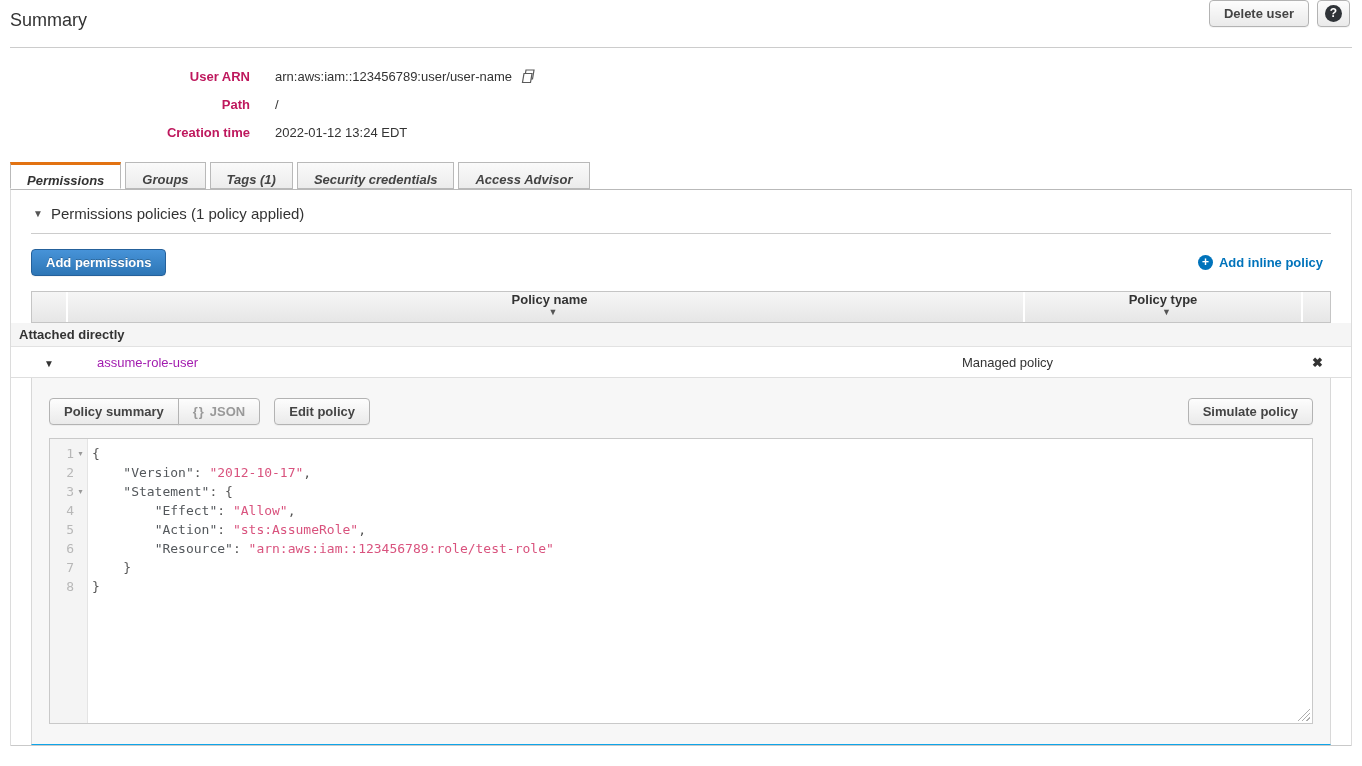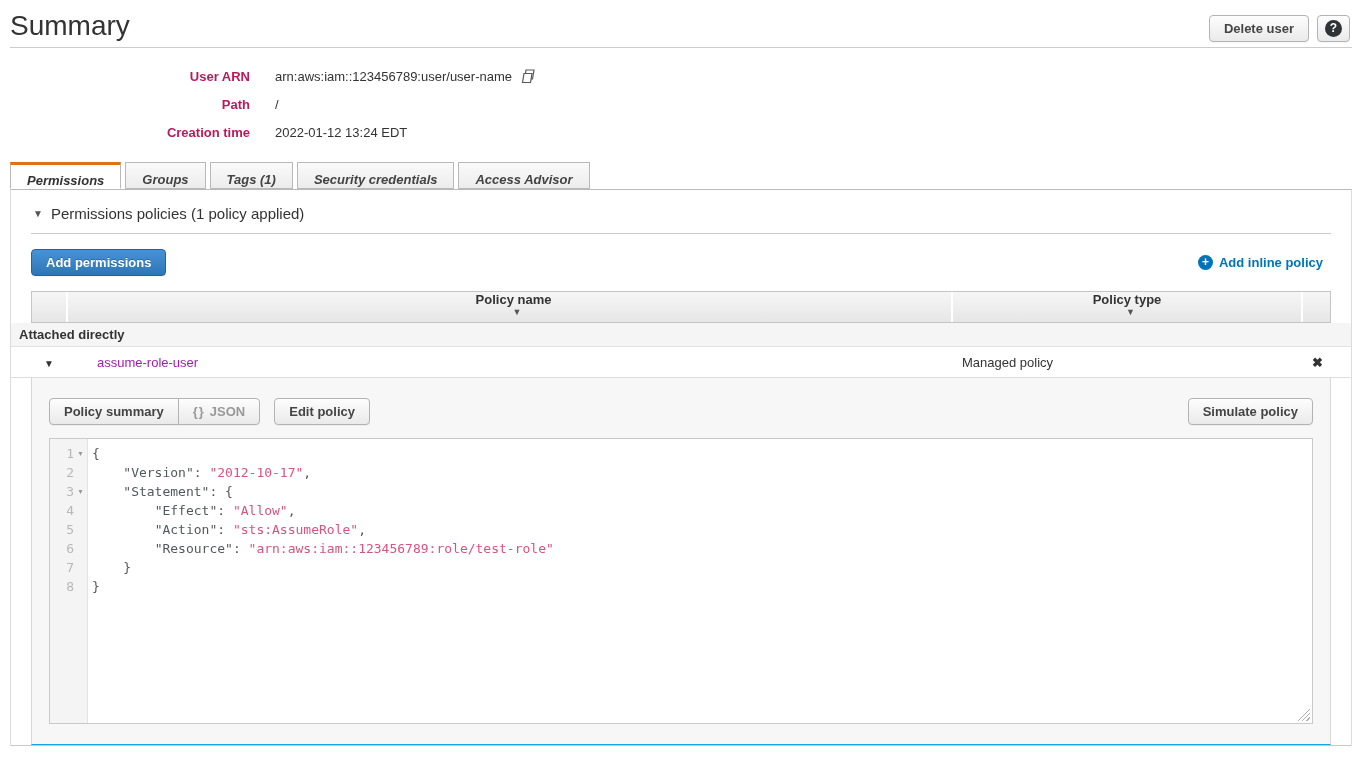--- a/index.html
+++ b/index.html
@@ -1,22 +1,22 @@
 <!DOCTYPE html>
 <html><head>
 <meta charset="utf-8">
 <style>
   * { margin:0; padding:0; box-sizing:border-box; }
   html,body { width:1362px; height:766px; background:#fff; overflow:hidden;
               font-family:"Liberation Sans", sans-serif; font-size:13px; color:#333; }
 
   
   .top-header { position:relative; height:48px; padding:10px 10px 0; }
-  .page-title { font-size:28px; font-weight:normal; color:#333; }
-  .header-actions { position:absolute; right:12px; top:15px; display:flex; gap:8px;margin-left:41px; }
+  .page-title { font-size:18px; font-weight:normal; color:#333; }
+  .header-actions { position:absolute; right:12px; top:0; display:flex; gap:8px;margin-left:41px; }
   .hr { border-bottom:1px solid #ccc; margin:0 10px; }
   .top-header .hr { position:absolute; left:0; right:0; bottom:0; }
 
   
   .btn { display:inline-flex; align-items:center; justify-content:center;
          padding:0 14px; height:27px; font-weight:bold; font-size:13px; color:#444;
          background:linear-gradient(#fdfdfd,#eaeaea); border:1px solid #b3b3b3;
          border-radius:4px; cursor:pointer; white-space:nowrap;
          box-shadow:0 1px 0 rgba(0,0,0,.04); }
   .btn-primary { color:#fff; background:linear-gradient(#4793d8,#2d76b6);
@@ -61,21 +61,21 @@
 
   
   .policy-table { margin-top:13px; }
   .tbl-header { display:flex; margin:0 20px; height:32px;
                 background:linear-gradient(#f6f6f6,#e6e6e6);
                 border:1px solid #c5c5c5; }
   .th { display:flex; align-items:center; font-weight:bold; color:#333;flex-direction:column; }
   .th .caret { margin-left:7px; font-size:9px; }
   .th-sel   { width:36px; border-right:2px solid #fff; }
   .th-name  { flex:1; padding-left:8px; border-right:2px solid #fff; }
-  .th-type  { width:350px; border-right:2px solid #fff;align-items:center; }
+  .th-type  { width:278px; border-right:2px solid #fff;align-items:center; }
   .th-close { width:27px; }
 
   .group-row { height:24px; display:flex; align-items:center; padding-left:8px;
                background:#f5f5f5; font-weight:bold; color:#333;
                border-bottom:1px solid #e2e2e2; }
   .policy-row { border-bottom:1px solid #dedede; }
   .policy-row-inner { display:flex; align-items:center; height:30px; margin:0 20px; }
   .cell-caret { width:36px; text-align:center; cursor:pointer; }
   .cell-caret .caret { color:#333; }
   .cell-name { flex:1; padding-left:30px; }

